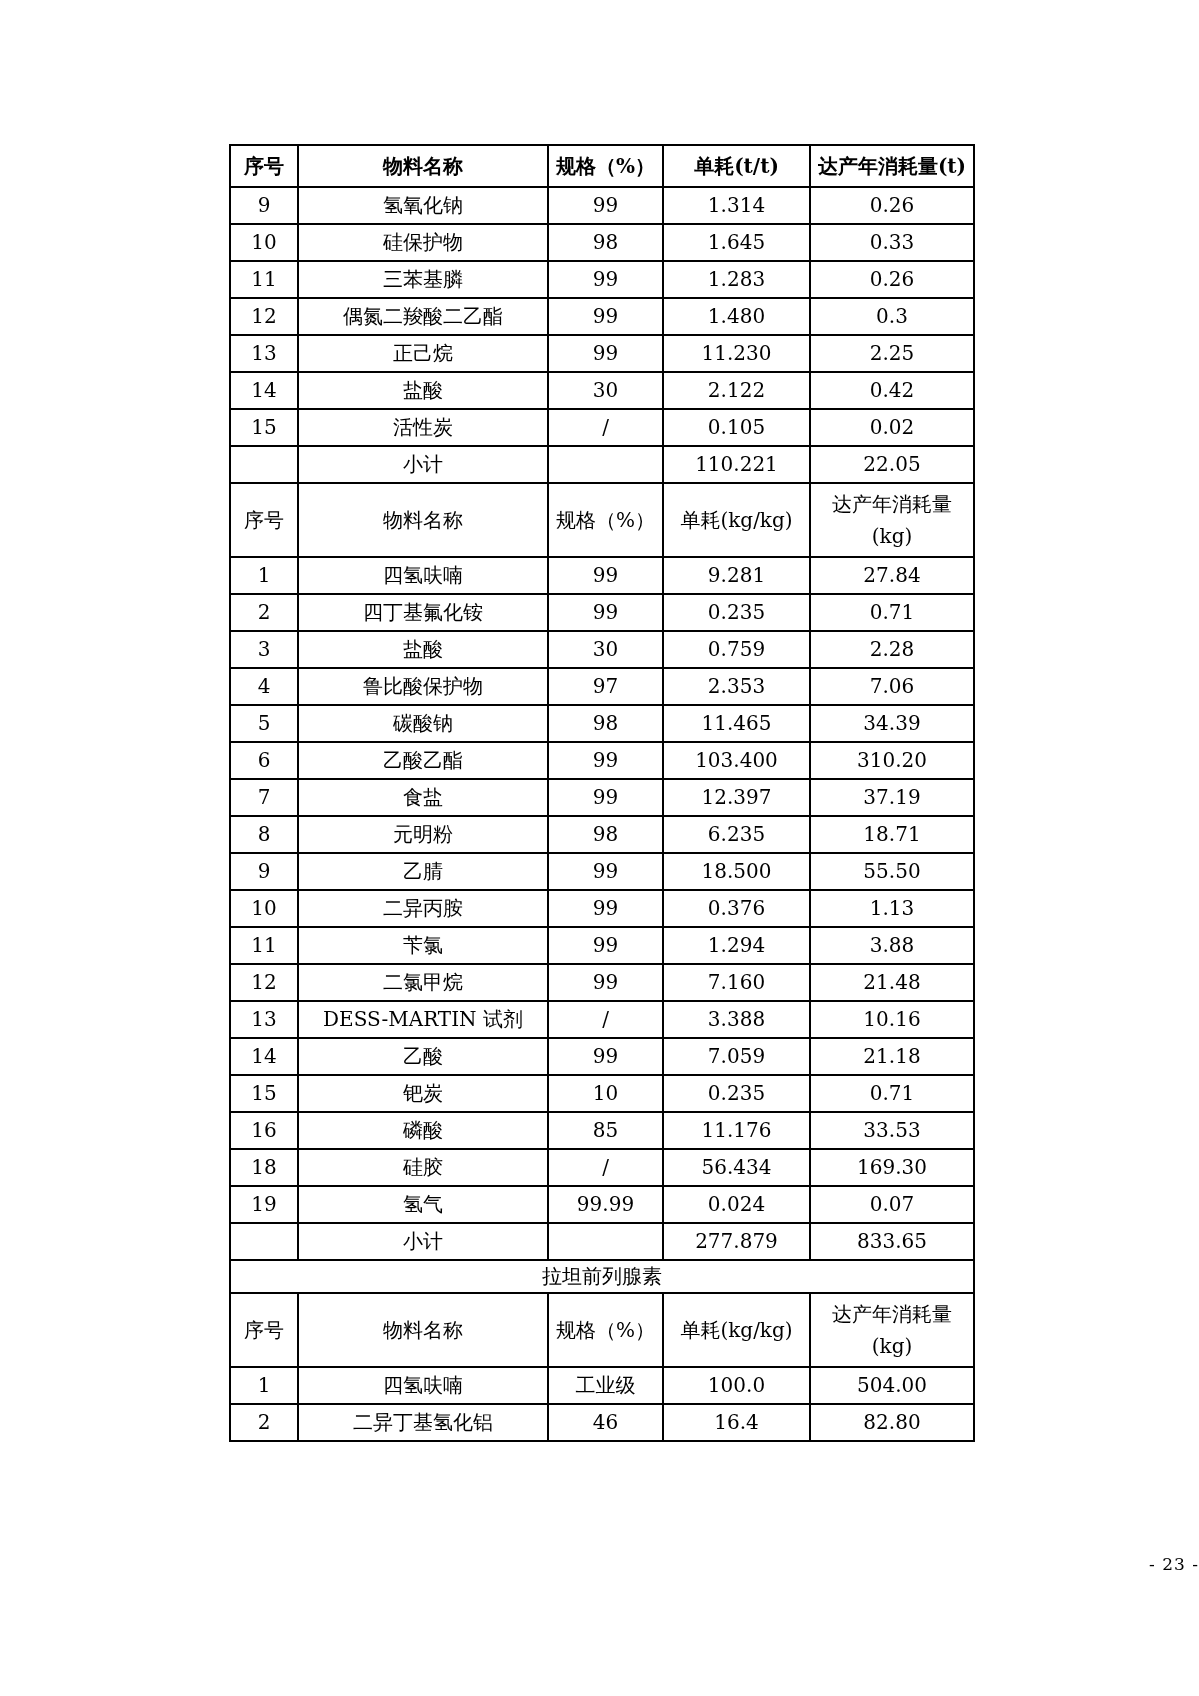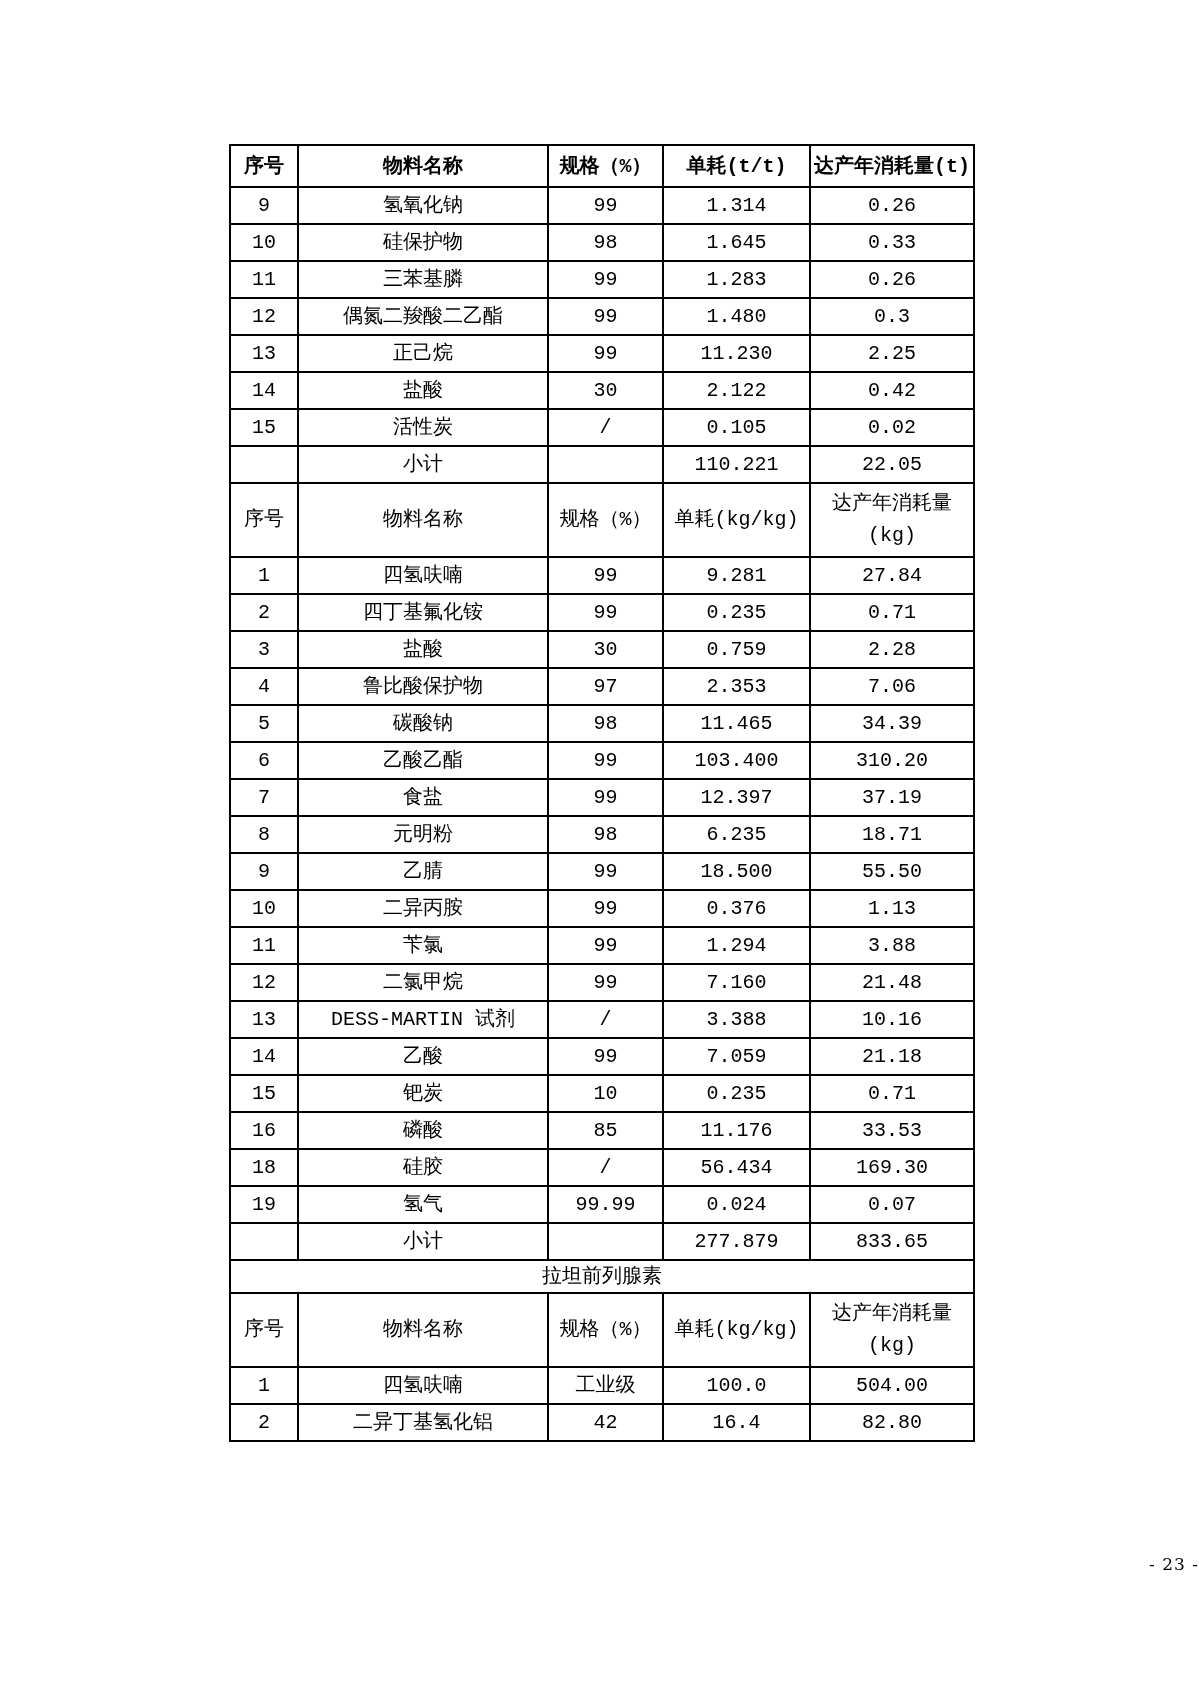--- a/index.html
+++ b/index.html
@@ -22,21 +22,20 @@
     background: #ffffff;
     overflow: hidden;
   }
   table.materials-table {
     position: absolute;
     left: 229px;
     top: 144px;
     width: 744px;
     border-collapse: collapse;
     table-layout: fixed;
-    font-family: Liberation Mono, monospace;
   }
   table.materials-table td {
     border: 2px solid #000000;
     text-align: center;
     vertical-align: middle;
     font-size: 20px;
     line-height: 1.25;
     padding: 0 2px;
     overflow: hidden;
   }
@@ -302,21 +301,21 @@
         <tr class="data-row">
           <td>1</td>
           <td>四氢呋喃</td>
           <td>工业级</td>
           <td>100.0</td>
           <td>504.00</td>
         </tr>
         <tr class="data-row">
           <td>2</td>
           <td>二异丁基氢化铝</td>
-          <td>42</td>
+          <td>46</td>
           <td>16.4</td>
           <td>82.80</td>
         </tr>
       </tbody>
   </table>
 
   <div class="page-footer">- 23 -</div>
 
 </div>
 

